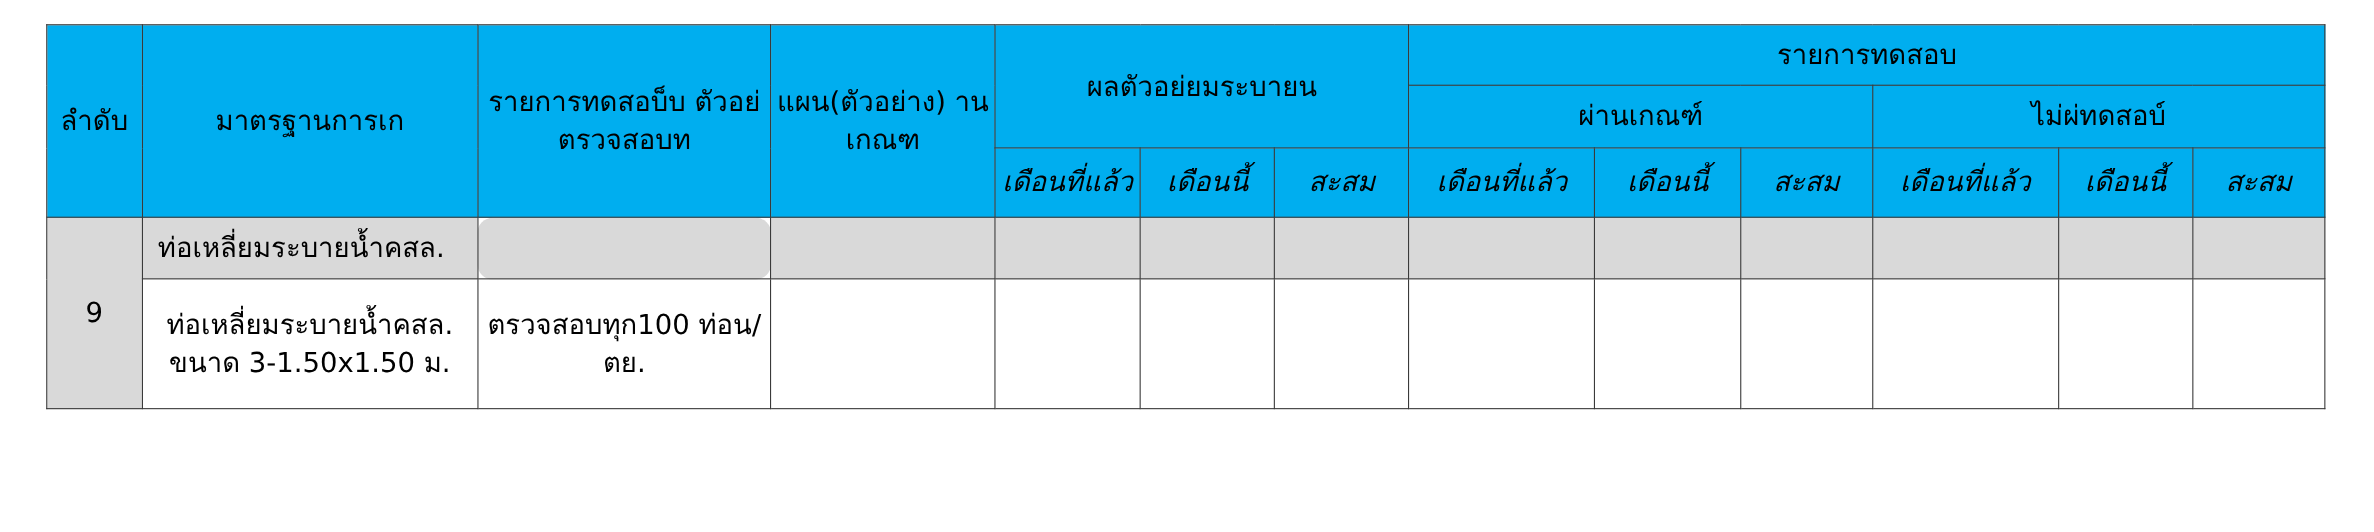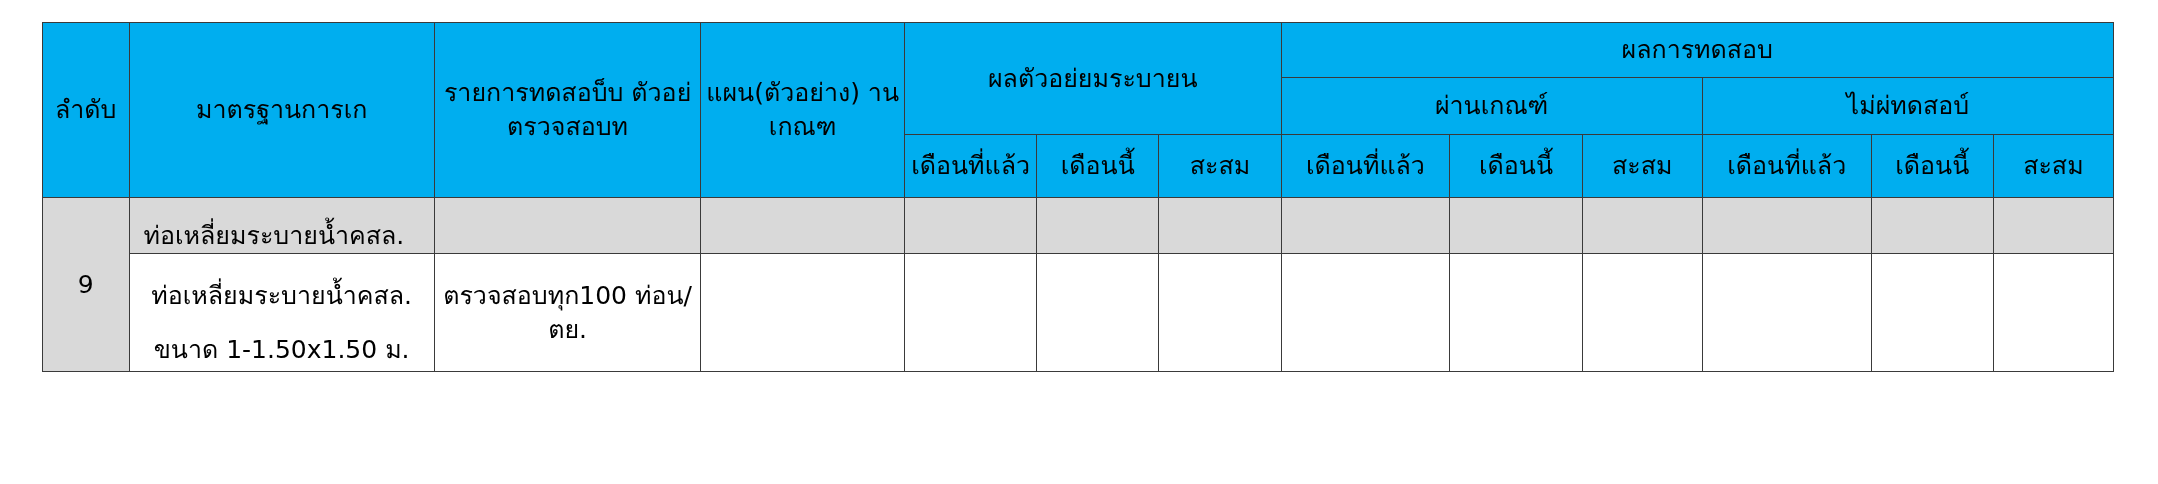--- a/index.html
+++ b/index.html
@@ -43,41 +43,42 @@
     padding: 6px 6px;
   }
   .h-group {
     height: 54px;
   }
   .h-sub {
     height: 56px;
   }
   .h-leaf {
     height: 62px;
+    font-style: italic;
   }
   tbody td {
     background: #ffffff;
   }
   tbody tr.shaded td {
     background: #d9d9d9;
   }
   td.seq {
     font-size: 25px;
   }
   td.item {
     text-align: center;
     padding: 4px 8px;
   }
   td.item .line {
     display: block;
-    margin-top: 20px;
   }
   td.std {
     text-align: center;
     padding: 4px 8px;
+    border-radius: 14px;
   }
   tbody tr.shaded td.item {
     text-align: left;
     padding-left: 14px;
   }
   .row-shaded-h { height: 56px; }
   .row-main-h { height: 118px; }
   .nowrap { white-space: nowrap; }
 </style>
 </head>
@@ -106,21 +107,21 @@
         <th class="h-pad" rowspan="3">มาตรฐานการเก</th>
         <th class="h-pad" rowspan="3">
           <span class="line">รายการทดสอบ็บ</span>
           <span class="line">ตัวอย่ตรวจสอบท</span>
         </th>
         <th class="h-pad" rowspan="3">
           <span class="line">แผน(ตัวอย่าง)</span>
           <span class="line">านเกณฑ</span>
         </th>
         <th class="h-pad h-group" colspan="3" rowspan="2">ผลตัวอย่ยมระบายน</th>
-        <th class="h-pad h-group" colspan="6">ผลการทดสอบ</th>
+        <th class="h-pad h-group" colspan="6">รายการทดสอบ</th>
       </tr>
       <tr>
         <th class="h-pad h-sub" colspan="3">ผ่านเกณฑ์</th>
         <th class="h-pad h-sub" colspan="3">ไม่ผ่ทดสอบ์</th>
       </tr>
       <tr>
         <th class="h-pad h-leaf nowrap">เดือนที่แล้ว</th>
         <th class="h-pad h-leaf nowrap">เดือนนี้</th>
         <th class="h-pad h-leaf nowrap">สะสม</th>
         <th class="h-pad h-leaf nowrap">เดือนที่แล้ว</th>
@@ -145,21 +146,21 @@
         <td></td>
         <td></td>
         <td></td>
         <td></td>
         <td></td>
         <td></td>
       </tr>
       <tr class="row-main-h">
         <td class="item">
           <span class="line">ท่อเหลี่ยมระบายน้ำคสล.</span>
-          <span class="line">ขนาด 1-1.50x1.50 ม.</span>
+          <span class="line">ขนาด 3-1.50x1.50 ม.</span>
         </td>
         <td class="std">
           <span class="line">ตรวจสอบทุก100</span>
           <span class="line">ท่อน/ตย.</span>
         </td>
         <td></td>
         <td></td>
         <td></td>
         <td></td>
         <td></td>

